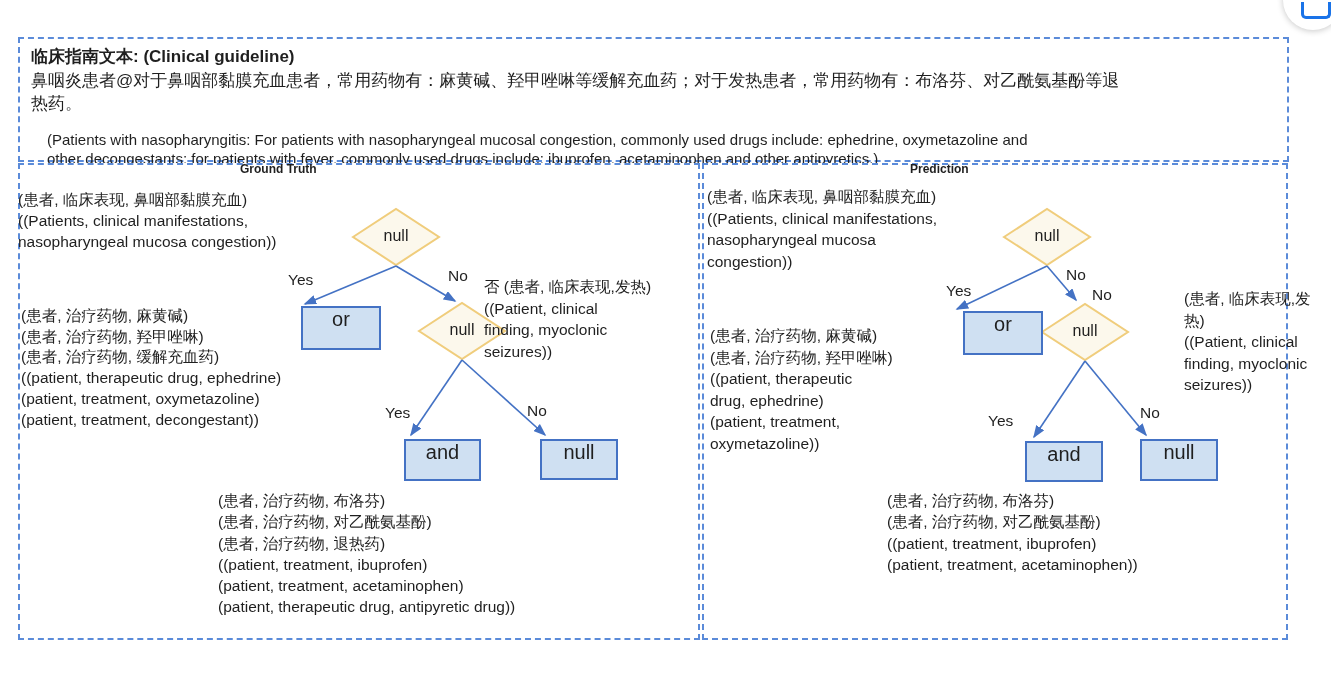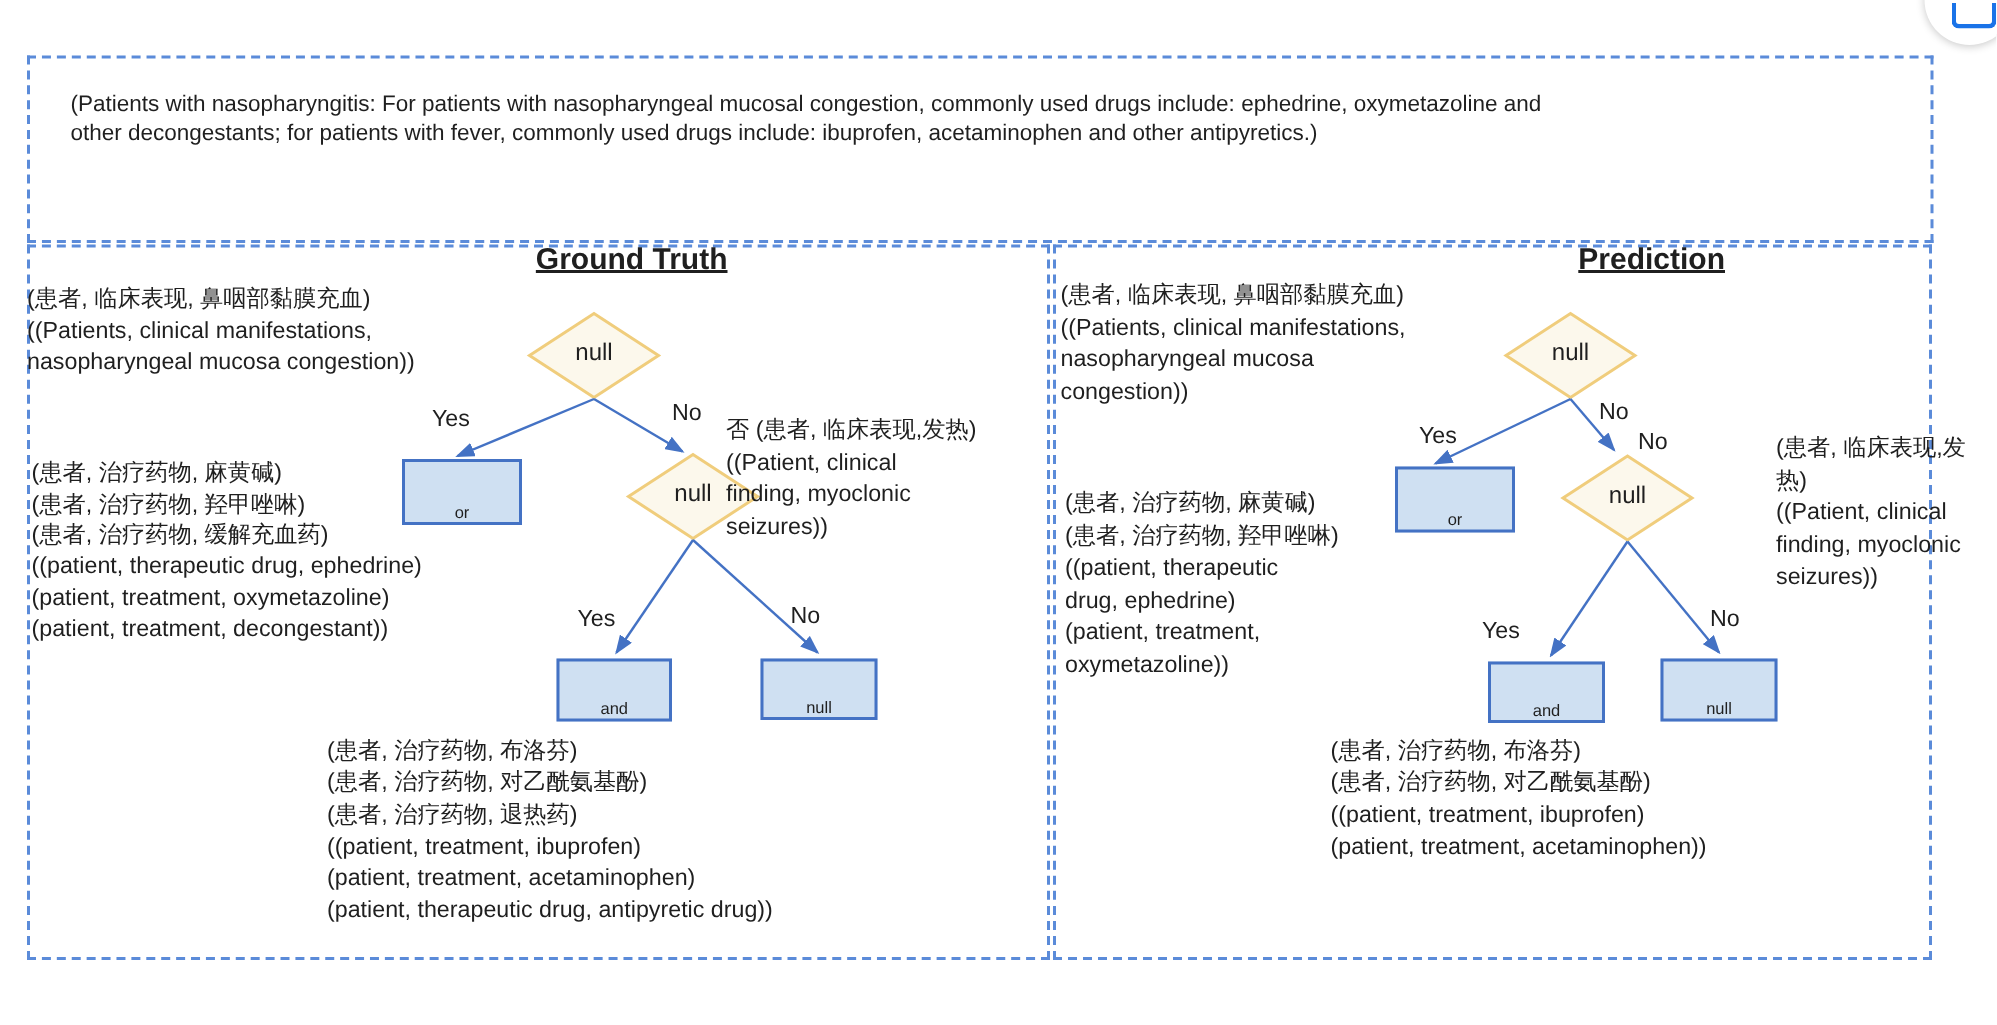--- a/index.html
+++ b/index.html
@@ -9,34 +9,34 @@
   }
   .dashedbox { position:absolute; border:2px dashed #5b8bd9; background:#ffffff; box-sizing:border-box; }
   .guideline { left:18px; top:37px; width:1271px; height:125px; padding:6px 11px; }
   .panel-gt  { left:18px;  top:163px; width:682px; height:477px; }
   .panel-pred{ left:702px; top:163px; width:586px; height:477px; }
 
   .g-title { margin:0; font-weight:bold; font-size:17px; line-height:24px; }
   .g-zh    { margin:0; font-size:17px;  line-height:23px; white-space:pre-line; }
   .g-en    { margin:16px; font-size:15px;  line-height:18.5px; white-space:pre-line; }
 
-  .panel-title { position:absolute; font-weight:bold; font-size:20px; text-align:right;text-decoration:underline; }
+  .panel-title { position:absolute; font-weight:bold; font-size:12px; text-align:left; }
   #gt-title   { left:240px; top:162px; width:245px; }
   #pred-title { left:910px; top:162px; width:240px; }
 
   .t { position:absolute; font-size:15.5px; line-height:21px; white-space:pre-line; }
   .r { text-align:left; }
 
   .edges { position:absolute; left:0; top:0; pointer-events:none; }
   .diamond { fill:#fcf8ec; stroke:#f0cd7c; stroke-width:2; }
   .edge { stroke:#4472c4; stroke-width:1.6; }
 
   .nbox {
     position:absolute; background:#cfe0f2; border:2px solid #4472c4; box-sizing:border-box;
-    display:flex; align-items:flex-end; justify-content:center; font-size:11px; color:#1f1f1f;
+    display:flex; align-items:flex-start; justify-content:center; font-size:20px; color:#1f1f1f;margin-left:33px;
   }
   #gt-or   { left:268px;  top:306px; width:80px; height:44px; }
   #gt-and  { left:371px;  top:439px; width:77px; height:42px; }
   #gt-null { left:507px;  top:439px; width:78px; height:41px; }
   #pred-or   { left:930px;  top:311px; width:80px; height:44px; }
   #pred-and  { left:992px;  top:441px; width:78px; height:41px; }
   #pred-null { left:1107px; top:439px; width:78px; height:42px; }
 
   .dlabel { position:absolute; width:86px; text-align:center; font-size:16px; }
   #gt-root-label   { left:353px;  top:227px; }
@@ -58,20 +58,23 @@
 </head>
 <body>
 
 <div class="stage">
 
   <div class="corner-btn">
     <div class="corner-glyph"></div>
   </div>
 
   <section class="dashedbox guideline">
+    <p class="g-title">临床指南文本: (Clinical guideline)</p>
+    <p class="g-zh">鼻咽炎患者@对于鼻咽部黏膜充血患者，常用药物有：麻黄碱、羟甲唑啉等缓解充血药；对于发热患者，常用药物有：布洛芬、对乙酰氨基酚等退
+热药。</p>
     <p class="g-en">(Patients with nasopharyngitis: For patients with nasopharyngeal mucosal congestion, commonly used drugs include: ephedrine, oxymetazoline and
 other decongestants; for patients with fever, commonly used drugs include: ibuprofen, acetaminophen and other antipyretics.)</p>
   </section>
 
   <section class="dashedbox panel-gt"></section>
   <section class="dashedbox panel-pred"></section>
 
   <div class="panel-title" id="gt-title">Ground Truth</div>
   <div class="panel-title" id="pred-title">Prediction</div>
 

